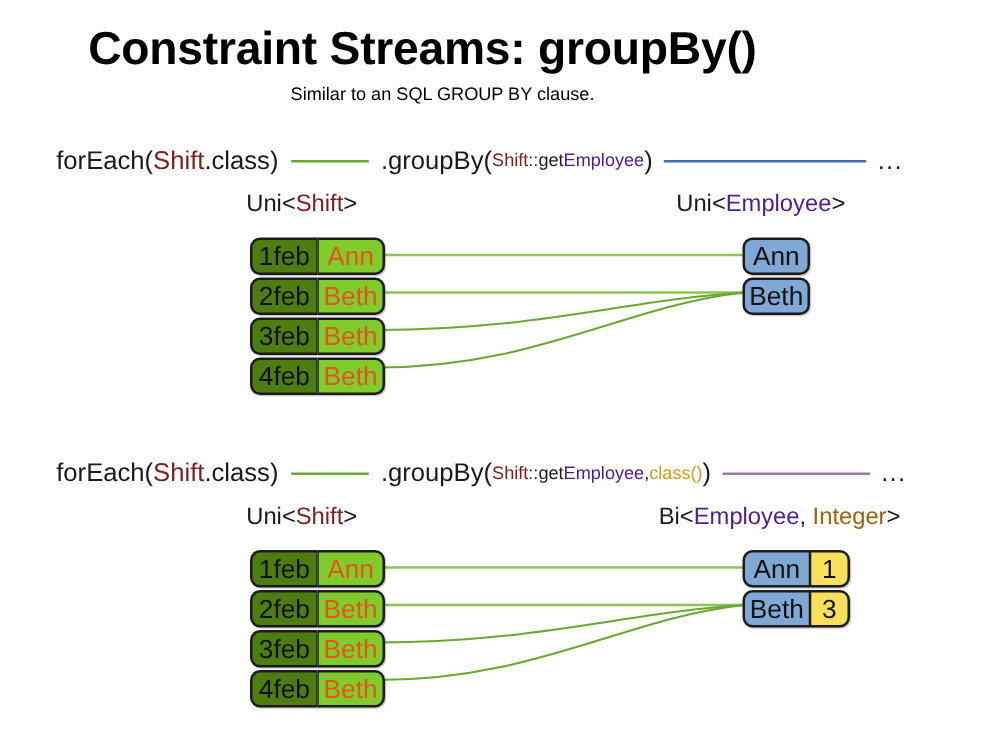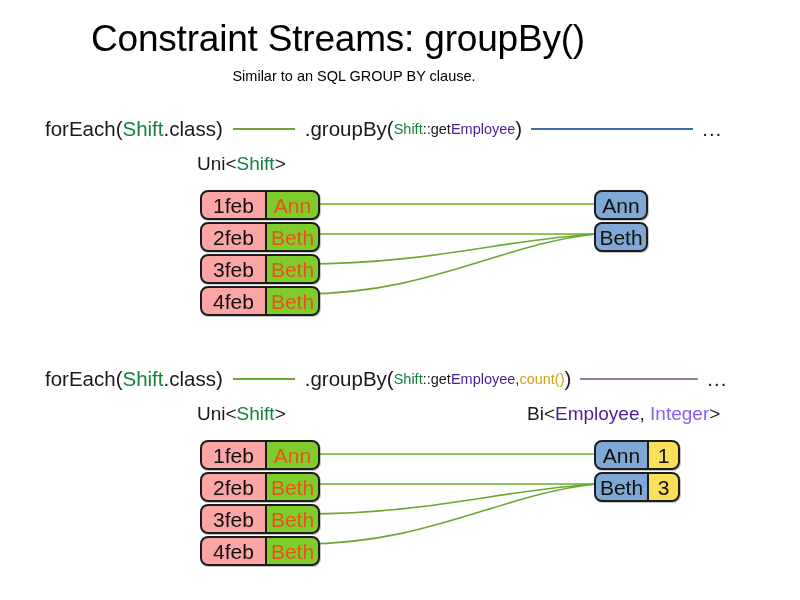--- a/index.html
+++ b/index.html
@@ -23,21 +23,21 @@
     height: 600px;
   }
 
   
   .title {
     position: absolute;
     left: 0; top: 18px;
     width: 676px;
     text-align: center;
     font-size: 37px;
-    font-weight: normal;
+    font-weight: bold;
     letter-spacing: -0.2px;
     color: #000;
   }
   .subtitle {
     position: absolute;
     left: 0; top: 68px;
     width: 708px;
     text-align: center;
     font-size: 14.5px;
     color: #000;
@@ -47,23 +47,23 @@
   .codeline {
     position: absolute;
     height: 30px;
     display: flex;
     align-items: center;
     white-space: nowrap;
     font-size: 20.5px;
     color: #1a1a1a;
   }
   .codeline .tok { display: inline-block; }
-  .cls-shift   { color: #15803d; }
+  .cls-shift   { color: #7f1d1d; }
   .cls-emp     { color: #4c1d95; }
-  .cls-int     { color: #8b5cf6; }
+  .cls-int     { color: #a16207; }
   .cls-count   { color: #d4a017; }
   .cls-plain   { color: #1a1a1a; }
   .small-arg   { font-size: 14.5px; }
   .dots {
     font-size: 20.5px;
     letter-spacing: 1px;
     color: #1a1a1a;
   }
 
   .connector {
@@ -99,25 +99,25 @@
     border: 2px solid #1c1c1c;
     display: flex;
     align-items: center;
     justify-content: center;
     font-size: 21px;
     line-height: 1;
     height: 30px;
   }
   
   .cell.date {
-    background: #fca5a5;
+    background: #4d7c0f;
     color: #101010;
     border-radius: 8px 0 0 8px;
     border-right-width: 1px;
-    width: 66px;
+    width: 54px;
   }
   .cell.name {
     background: #80cc2b;
     color: #e8521f;
     border-radius: 0 8px 8px 0;
     border-left-width: 1px;
     width: 54px;
   }
   
   .cell.emp {
@@ -186,20 +186,23 @@
       <span class="tok cls-emp small-arg">Employee</span>
       <span class="tok cls-plain">)</span>
     <span class="connector blue" style="width:162px; margin:0 9px;"></span>
     <span class="dots">...</span>
   </div>
 
   <div class="typecap" style="left:197px; top:153px;">
     <span>Uni&lt;</span><span class="cls-shift">Shift</span><span>&gt;</span>
   </div>
 
+  <div class="typecap" style="left:541px; top:153px;">
+    <span>Uni&lt;</span><span class="cls-emp">Employee</span><span>&gt;</span>
+  </div>
 
   <div class="shiftstack" style="left:200px; top:190px;">
     <div class="pairrow">
       <div class="cell date">1feb</div>
       <div class="cell name">Ann</div>
     </div>
     <div class="pairrow">
       <div class="cell date">2feb</div>
       <div class="cell name">Beth</div>
     </div>
@@ -225,21 +228,21 @@
   <div class="codeline" style="left:45px; top:364px;">
     <span class="tok cls-plain">forEach(</span>
       <span class="tok cls-shift">Shift</span>
       <span class="tok cls-plain">.class)</span>
     <span class="connector" style="width:62px; margin:0 10px;"></span>
     <span class="tok cls-plain">.groupBy(</span>
       <span class="tok cls-shift small-arg">Shift</span>
       <span class="tok cls-plain small-arg">::get</span>
       <span class="tok cls-emp small-arg">Employee</span>
       <span class="tok cls-plain small-arg">, </span>
-      <span class="tok cls-count small-arg">count()</span>
+      <span class="tok cls-count small-arg">class()</span>
       <span class="tok cls-plain">)</span>
     <span class="connector purple" style="width:118px; margin:0 9px;"></span>
     <span class="dots">...</span>
   </div>
 
   <div class="typecap" style="left:197px; top:403px;">
     <span>Uni&lt;</span><span class="cls-shift">Shift</span><span>&gt;</span>
   </div>
 
   <div class="typecap" style="left:527px; top:403px;">

